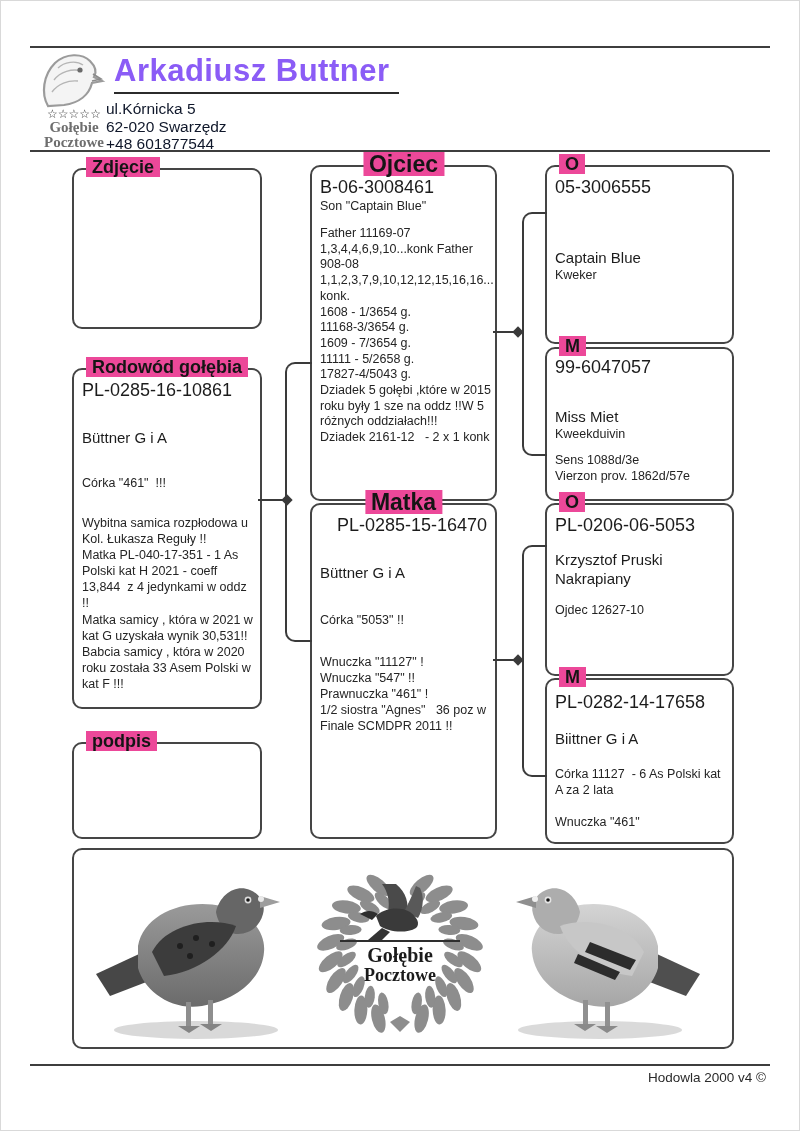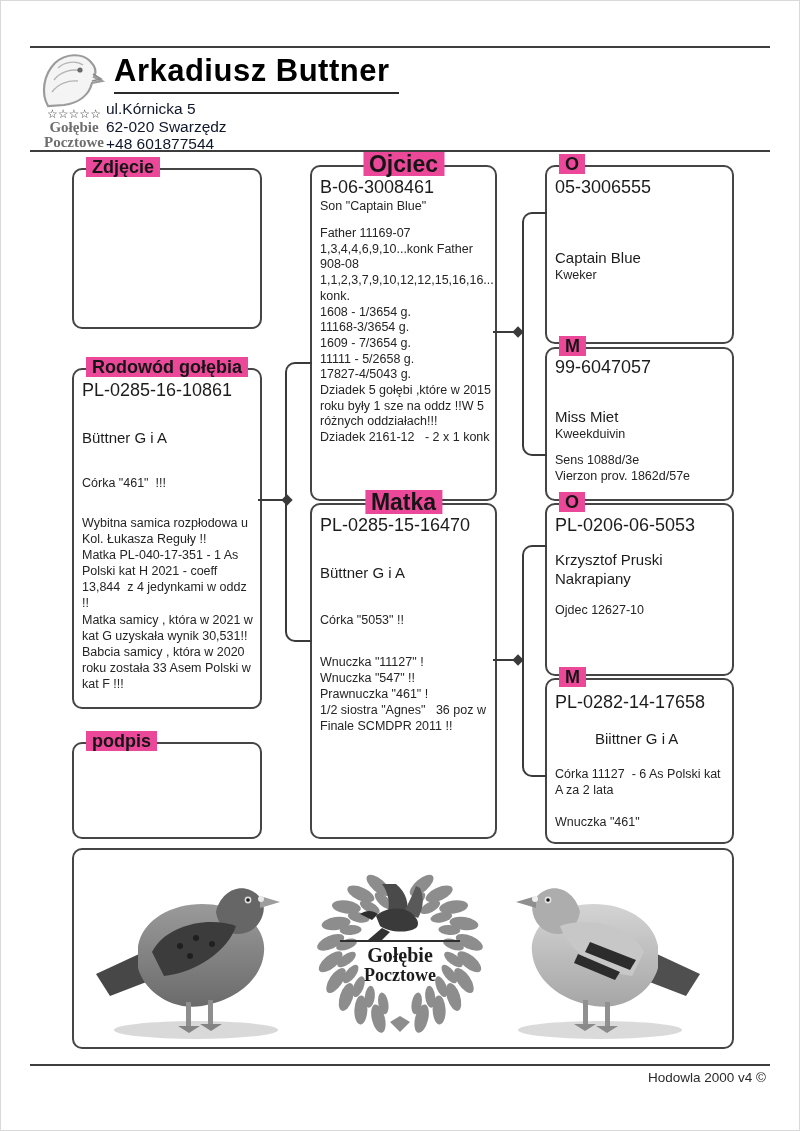--- a/index.html
+++ b/index.html
@@ -1,20 +1,20 @@
 <!DOCTYPE html>
 <html><head>
 <meta charset="utf-8">
 <style>
   html,body{margin:0;padding:0;background:#ffffff;}
   #page{position:relative;width:800px;height:1131px;background:#fff;overflow:hidden;
         box-shadow:inset 0 0 0 1px #d9d9d9;font-family:"Liberation Sans",sans-serif;color:#222;}
   .rule{position:absolute;background:#3e3e3e;height:2px;}
   
-  .title{position:absolute;left:114px;top:53px;font-size:31px;font-weight:bold;color:#000000;
+  .title{position:absolute;left:114px;top:53px;font-size:31px;font-weight:bold;color:#8b5cf6;
          border-bottom:2.5px solid #2b2b2b;padding:0 10px 3px 0;letter-spacing:0.5px;}
   .addr{position:absolute;left:106px;top:100px;font-size:15.5px;line-height:17.5px;color:#0f172a;white-space:pre;}
   .logo{position:absolute;left:36px;top:50px;width:76px;text-align:center;}
   .logo .stars{font-size:12px;color:#3a3a3a;letter-spacing:0;line-height:12px;margin-top:-2px;}
   .logo .lw{font-family:"Liberation Serif",serif;font-weight:bold;color:#6e6e6e;font-size:15px;line-height:15px;}
   
   .box{position:absolute;border:2px solid #454545;border-radius:10px;background:#fff;}
   .legend{position:absolute;top:-12px;background:#ec4899;padding:0 6px;font-family:Liberation Sans, sans-serif;
           font-weight:bold;color:#151515;white-space:nowrap;line-height:20px;}
   .leg-c{left:50%;transform:translateX(-50%);}
@@ -110,21 +110,21 @@
 Dziadek 5 gołębi ,które w 2015
 roku były 1 sze na oddz !!W 5
 różnych oddziałach!!!
 Dziadek 2161-12   - 2 x 1 konk</div>
     </div>
   </div>
 
   <div class="box" style="left:310px;top:503px;width:183px;height:332px;">
     <span class="legend leg-c leg-xl">Matka</span>
     <div class="bc">
-      <div class="ring" style="margin-top:4px;">PL-0285-15-16470</div>
+      <div class="ring" style="margin-top:4px;text-align:right;">PL-0285-15-16470</div>
       <div class="name" style="margin-top:27px;">Büttner G i A</div>
       <div class="sub" style="margin-top:30px;">Córka "5053" !!</div>
       <div class="details" style="margin-top:26px;">Wnuczka "11127" !
 Wnuczka "547" !!
 Prawnuczka "461" !
 1/2 siostra "Agnes"   36 poz w
 Finale SCMDPR 2011 !!</div>
     </div>
   </div>
 
@@ -155,21 +155,21 @@
       <div class="name" style="margin-top:14px;">Krzysztof Pruski
 Nakrapiany</div>
       <div class="details" style="margin-top:14px;">Ojdec 12627-10</div>
     </div>
   </div>
 
   <div class="box" style="left:545px;top:678px;width:185px;height:162px;">
     <span class="legend leg-l leg-lg">M</span>
     <div class="bc">
       <div class="ring" style="margin-top:6px;">PL-0282-14-17658</div>
-      <div class="name" style="margin-top:16px;margin-left:40px;">Biittner G i A</div>
+      <div class="name" style="margin-top:16px;">Biittner G i A</div>
       <div class="details" style="margin-top:18px;">Córka 11127  - 6 As Polski kat
 A za 2 lata
 
 Wnuczka "461"</div>
     </div>
   </div>
 
   <div class="ch" style="left:258px;top:499px;width:28px;"></div>
   <div class="diamond" style="left:283px;top:496px;"></div>
   <div class="bracket" style="left:285px;top:362px;width:25px;height:276px;"></div>

